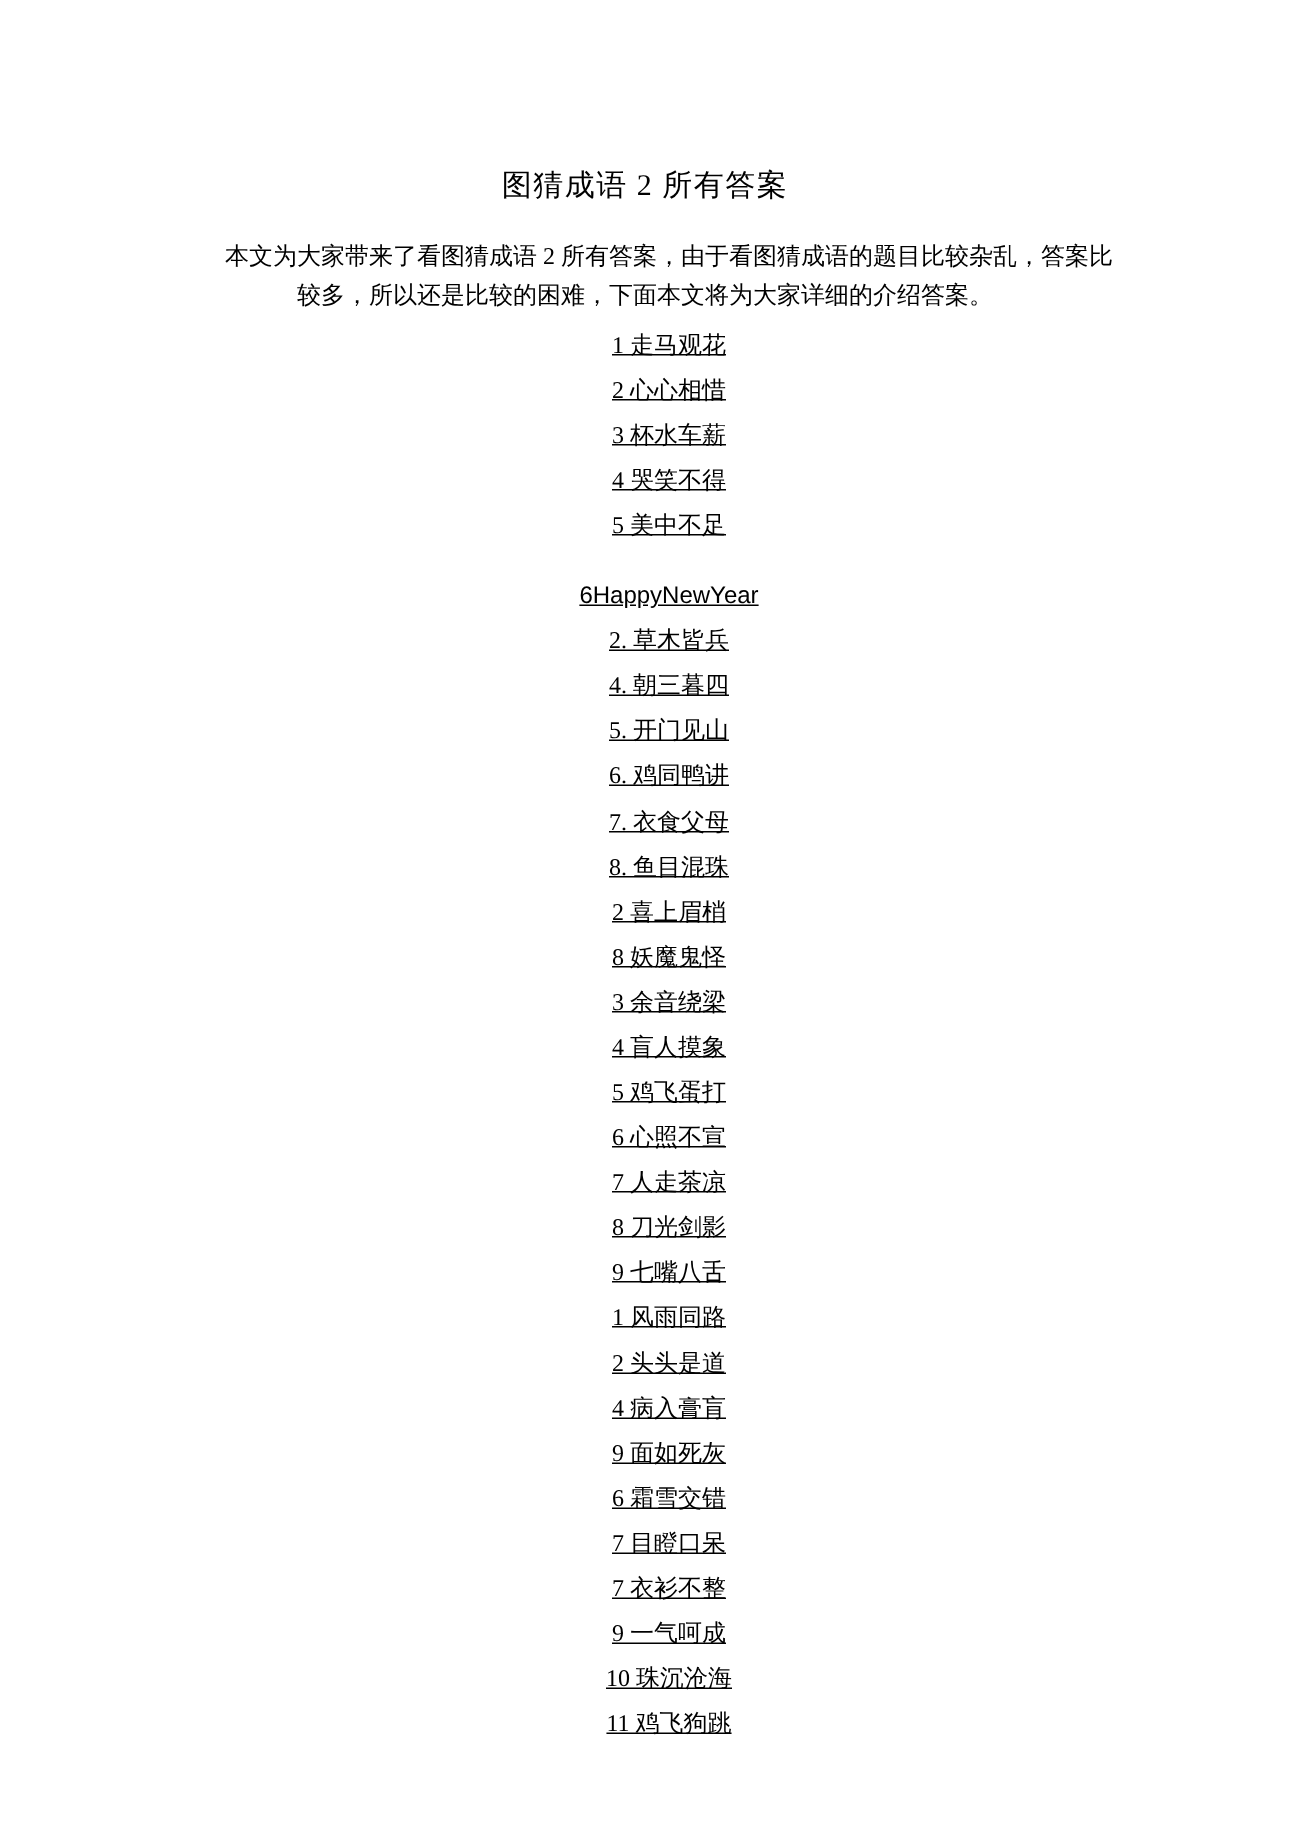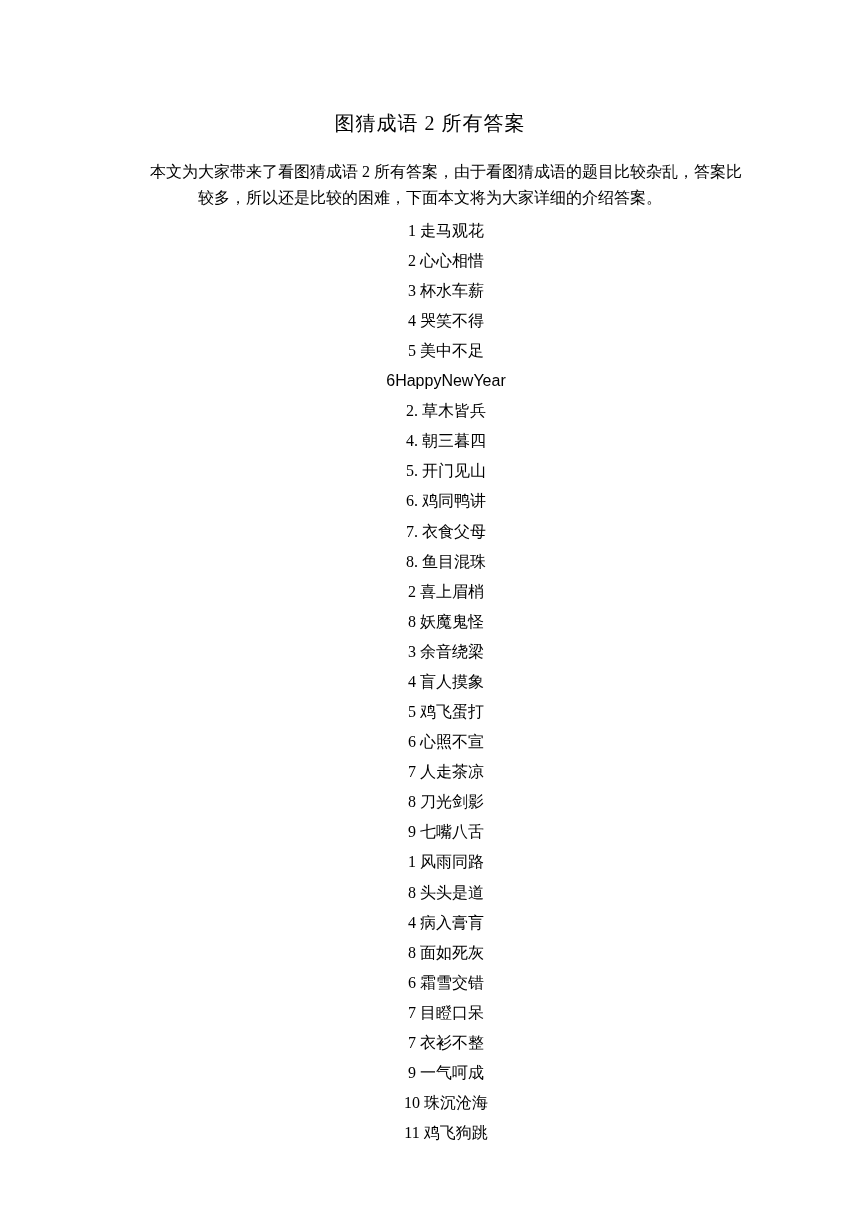--- a/index.html
+++ b/index.html
@@ -29,23 +29,25 @@
       text-indent: 2em;
       margin-bottom: 4px;
     }
     .list {
       font-size: 16px;
       line-height: 1.88;
       padding-left: 32px;
     }
     .list-item {
       white-space: nowrap;
+      text-decoration: underline;
     }
     .sans {
       font-family: Arial, "Helvetica", sans-serif;
+      margin-top: 17px;
     }
   </style>
 </head>
 <body>
 
 <h1 class="title">图猜成语  2 所有答案</h1>
 
 <p class="intro">本文为大家带来了看图猜成语 2 所有答案，由于看图猜成语的题目比较杂乱，答案比较多，所以还是比较的困难，下面本文将为大家详细的介绍答案。</p>
 
 <div class="list">
@@ -64,22 +66,22 @@
   <div class="list-item">2 喜上眉梢</div>
   <div class="list-item">8 妖魔鬼怪</div>
   <div class="list-item">3 余音绕梁</div>
   <div class="list-item">4 盲人摸象</div>
   <div class="list-item">5 鸡飞蛋打</div>
   <div class="list-item">6 心照不宣</div>
   <div class="list-item">7 人走茶凉</div>
   <div class="list-item">8 刀光剑影</div>
   <div class="list-item">9 七嘴八舌</div>
   <div class="list-item">1 风雨同路</div>
-  <div class="list-item">8 头头是道</div>
+  <div class="list-item">2 头头是道</div>
   <div class="list-item">4 病入膏肓</div>
-  <div class="list-item">8 面如死灰</div>
+  <div class="list-item">9 面如死灰</div>
   <div class="list-item">6 霜雪交错</div>
   <div class="list-item">7 目瞪口呆</div>
   <div class="list-item">7 衣衫不整</div>
   <div class="list-item">9 一气呵成</div>
   <div class="list-item">10 珠沉沧海</div>
   <div class="list-item">11 鸡飞狗跳</div>
 </div>
 
 </body></html>

